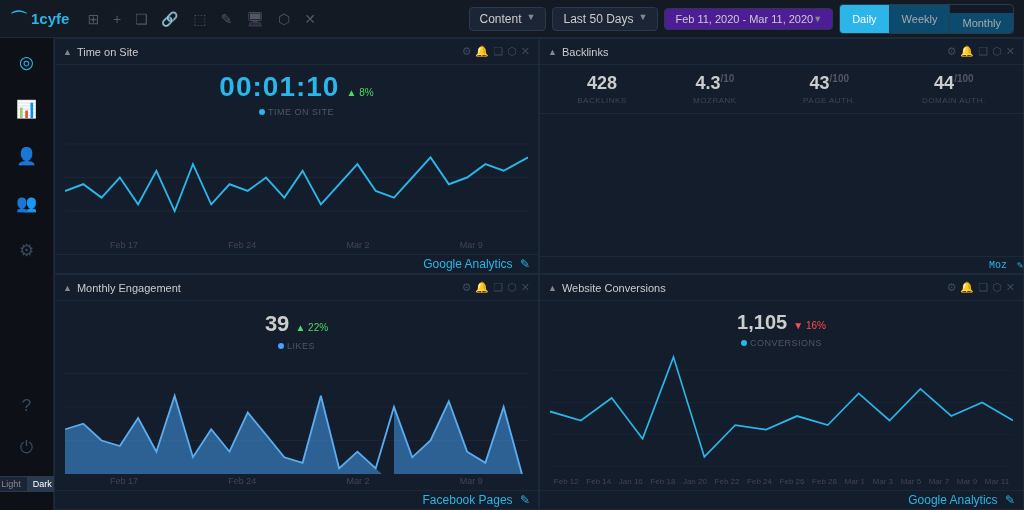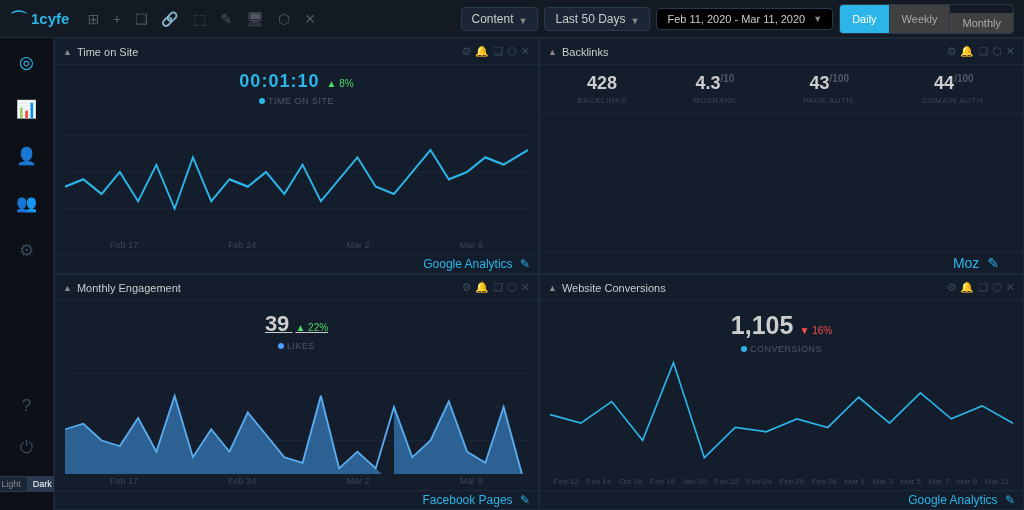--- a/index.html
+++ b/index.html
@@ -43,45 +43,45 @@
     .sep { flex: 1; }
 
     .dropdown-btn {
       background: #1c2535;
       border: 1px solid #2a3a4e;
       border-radius: 4px;
       color: #ccc;
       padding: 4px 10px;
       cursor: pointer;
       display: flex;
-      align-items: flex-end;
+      align-items: flex-start;
       gap: 5px;
       font-size: 12px;
     }
     .dropdown-btn .arrow { font-size: 9px; color: #888; }
 
     .date-range-btn {
-      background: #000000;
+      background: #4c1d95;
       border: 1px solid #2a3a4e;
       border-radius: 4px;
       color: #ccc;
       padding: 4px 10px;
       cursor: pointer;
       font-size: 11px;
-      display: flex; align-items: center; gap: 8px;
+      display: flex; align-items: center; gap: 0;
     }
 
     .period-group {
       display: flex;
       border: 1px solid #2a3a4e;
       border-radius: 4px;
       overflow: hidden;
     }
     .period-btn {
-      background: #404040;
+      background: #0c4a6e;
       border: none;
       color: #aaa;
       padding: 4px 12px;
       cursor: pointer;
       font-size: 11px;
       border-right: 1px solid #2a3a4e;
     }
     .period-btn:last-child { border-right: none; margin-top: 8px; }
     .period-btn.active {
       background: #2bb5e8;
@@ -175,21 +175,21 @@
       border-top: 1px solid #1a2a3a;
       flex-shrink: 0;
     }
 
     
     .big-metric {
       text-align: center;
       margin-bottom: 4px;
     }
     .big-metric .value {
-      font-size: 18px;
+      font-size: 28px;
       font-weight: bold;
       color: #2bb5e8;
       letter-spacing: 1px;
     }
     .big-metric .change {
       font-size: 10px;
       color: #4cd964;
       margin-left: 4px;
     }
     .metric-label {
@@ -222,40 +222,40 @@
       justify-content: space-around;
       padding: 8px 4px;
       flex-shrink: 0;
     }
     .bl-stat { text-align: center; }
     .bl-value { font-size: 18px; font-weight: bold; color: #ccc; }
     .bl-value sup { font-size: 10px; color: #556; }
     .bl-label { font-size: 8px; color: #445; letter-spacing: 0.5px; margin-top: 2px; }
     .moz-badge {
       text-align: right;
-      padding: 2px 24px;
-      font-size: 14px;
+      padding: 2px 0;
+      font-size: 10px;
       color: #2bb5e8;
       border-top: 1px solid #1a2a3a;
       flex-shrink: 0;
+      font-family: Liberation Mono, monospace;
     }
 
     
     .conv-metric {
       text-align: center;
       padding: 4px 0;
     }
-    .conv-value { font-size: 25px; font-weight: bold; color: #ccc; }
+    .conv-value { font-size: 20px; font-weight: bold; color: #ccc; }
     .conv-change { font-size: 10px; color: #ff4d4d; margin-left: 3px; }
 
     
     .social-top {
       text-align: center;
       padding: 4px 0;
-      text-decoration: underline;
     }
     .social-value { font-size: 22px; font-weight: bold; color: #ccc; }
     .social-change { font-size: 10px; color: #4cd964; margin-left: 3px; }
 
     
     .theme-toggle {
       display: flex;
       gap: 0;
       border: 1px solid #2a3a4e;
       border-radius: 3px;
@@ -502,21 +502,21 @@
             <line x1="0" y1="60" x2="570" y2="60" class="grid-line"></line>
             <line x1="0" y1="95" x2="570" y2="95" class="grid-line"></line>
             <line x1="0" y1="130" x2="570" y2="130" class="grid-line"></line>
 
             <polyline fill="none" stroke="#2bb5e8" stroke-width="2" points="0,70 38,80 76,55 114,100 152,10 190,120 228,85 266,90 304,75 342,85 380,50 418,80 456,45 494,75 532,60 570,80"></polyline>
           </svg>
         </div>
         <div class="x-labels" style="font-size:8px;">
           <span>Feb 12</span>
           <span>Feb 14</span>
-          <span>Oct 16</span>
+          <span>Jan 16</span>
           <span>Feb 18</span>
           <span>Jan 20</span>
           <span>Feb 22</span>
           <span>Feb 24</span>
           <span>Feb 26</span>
           <span>Feb 28</span>
           <span>Mar 1</span>
           <span>Mar 3</span>
           <span>Mar 5</span>
           <span>Mar 7</span>

